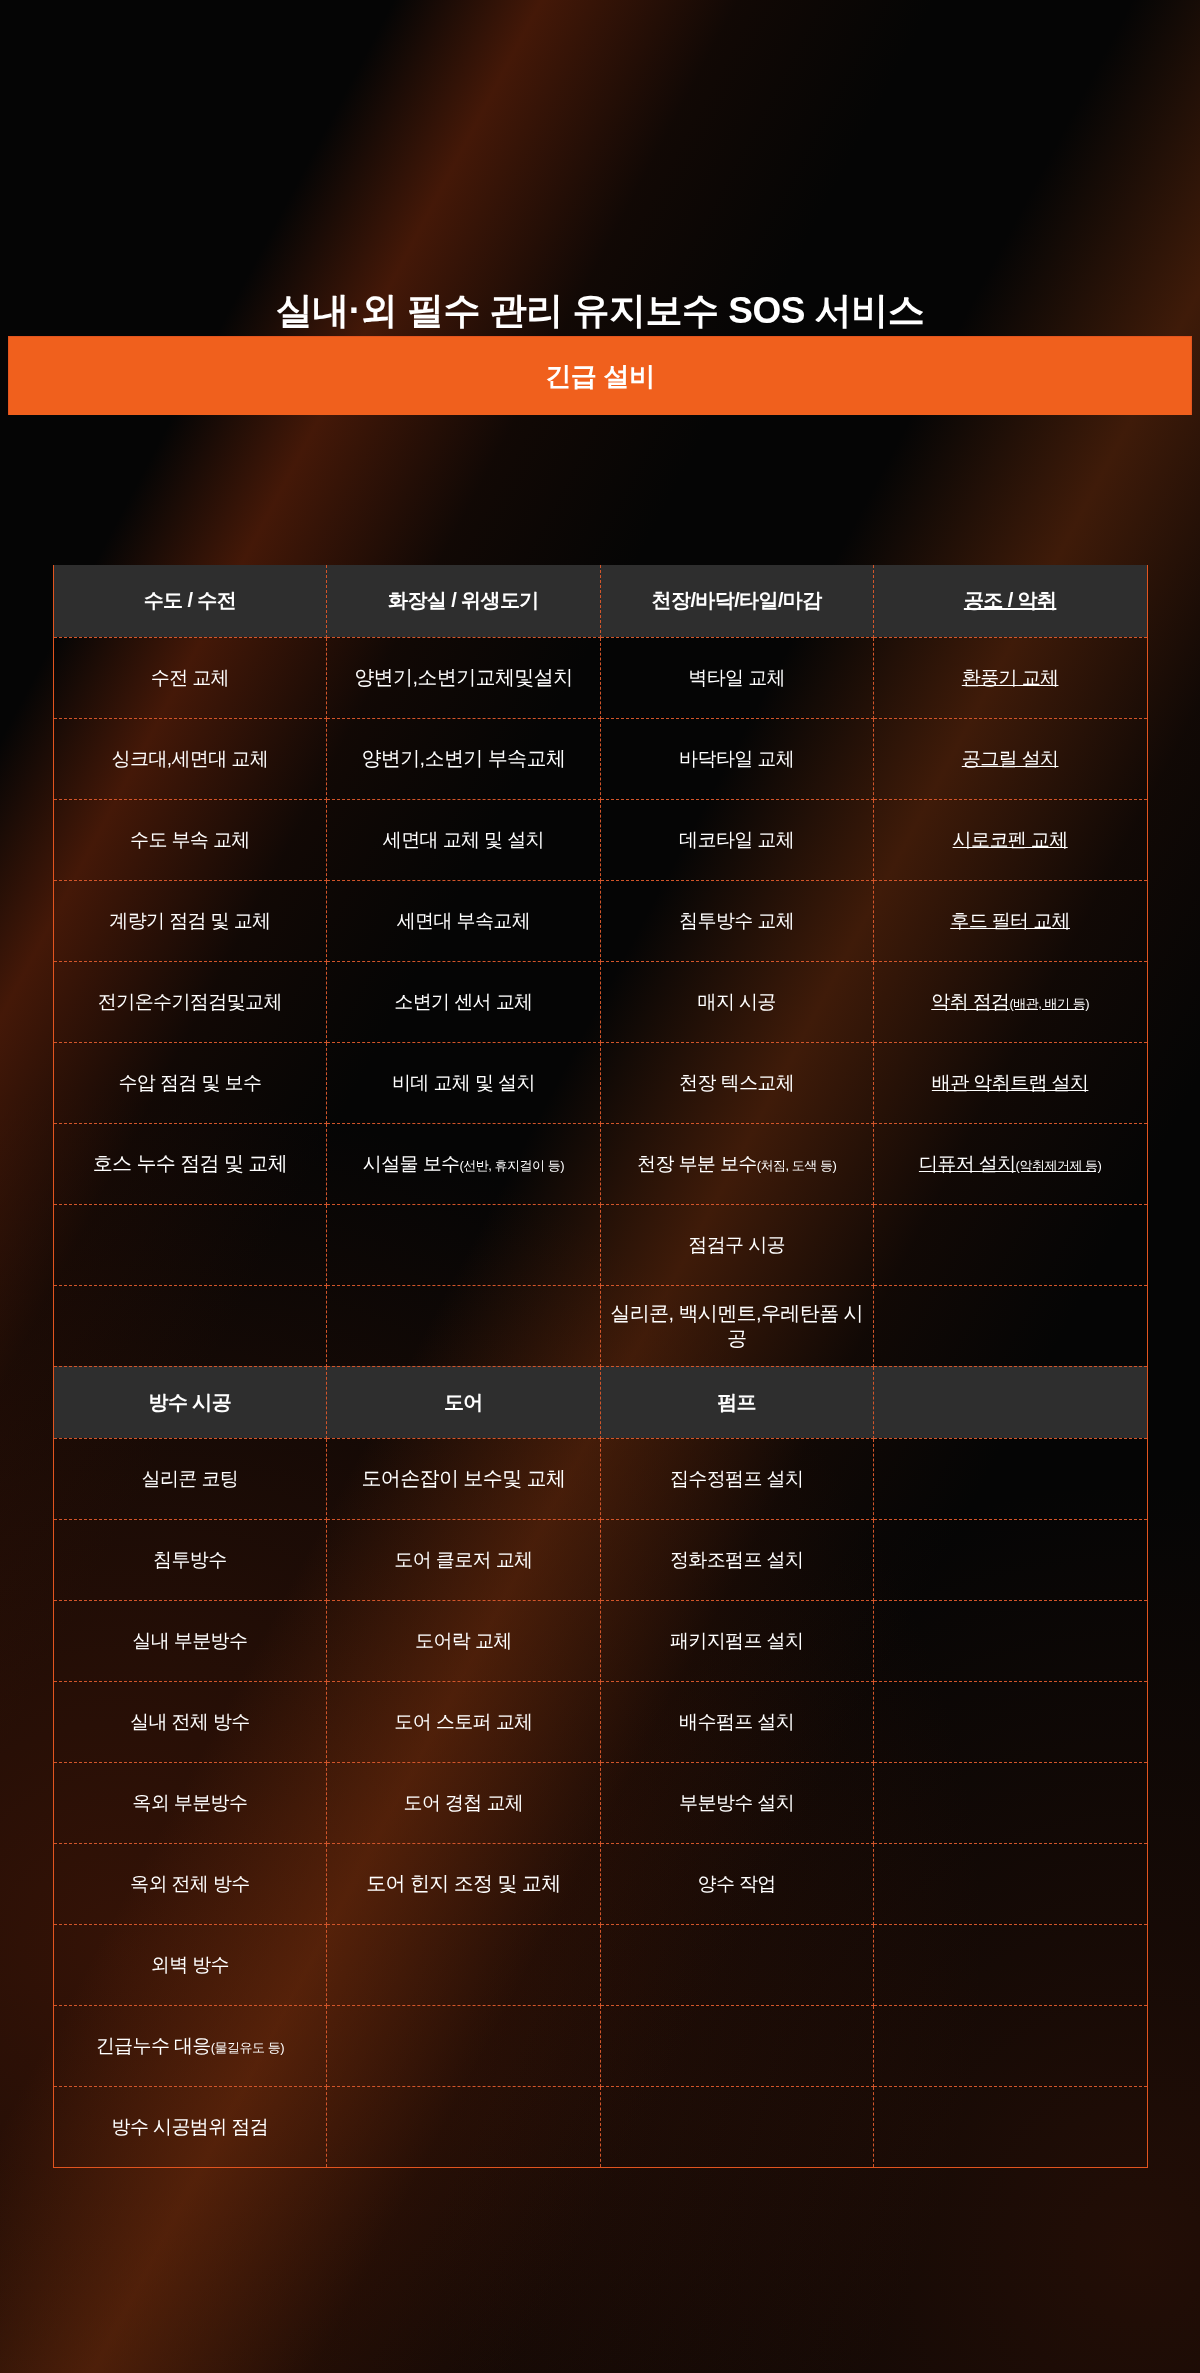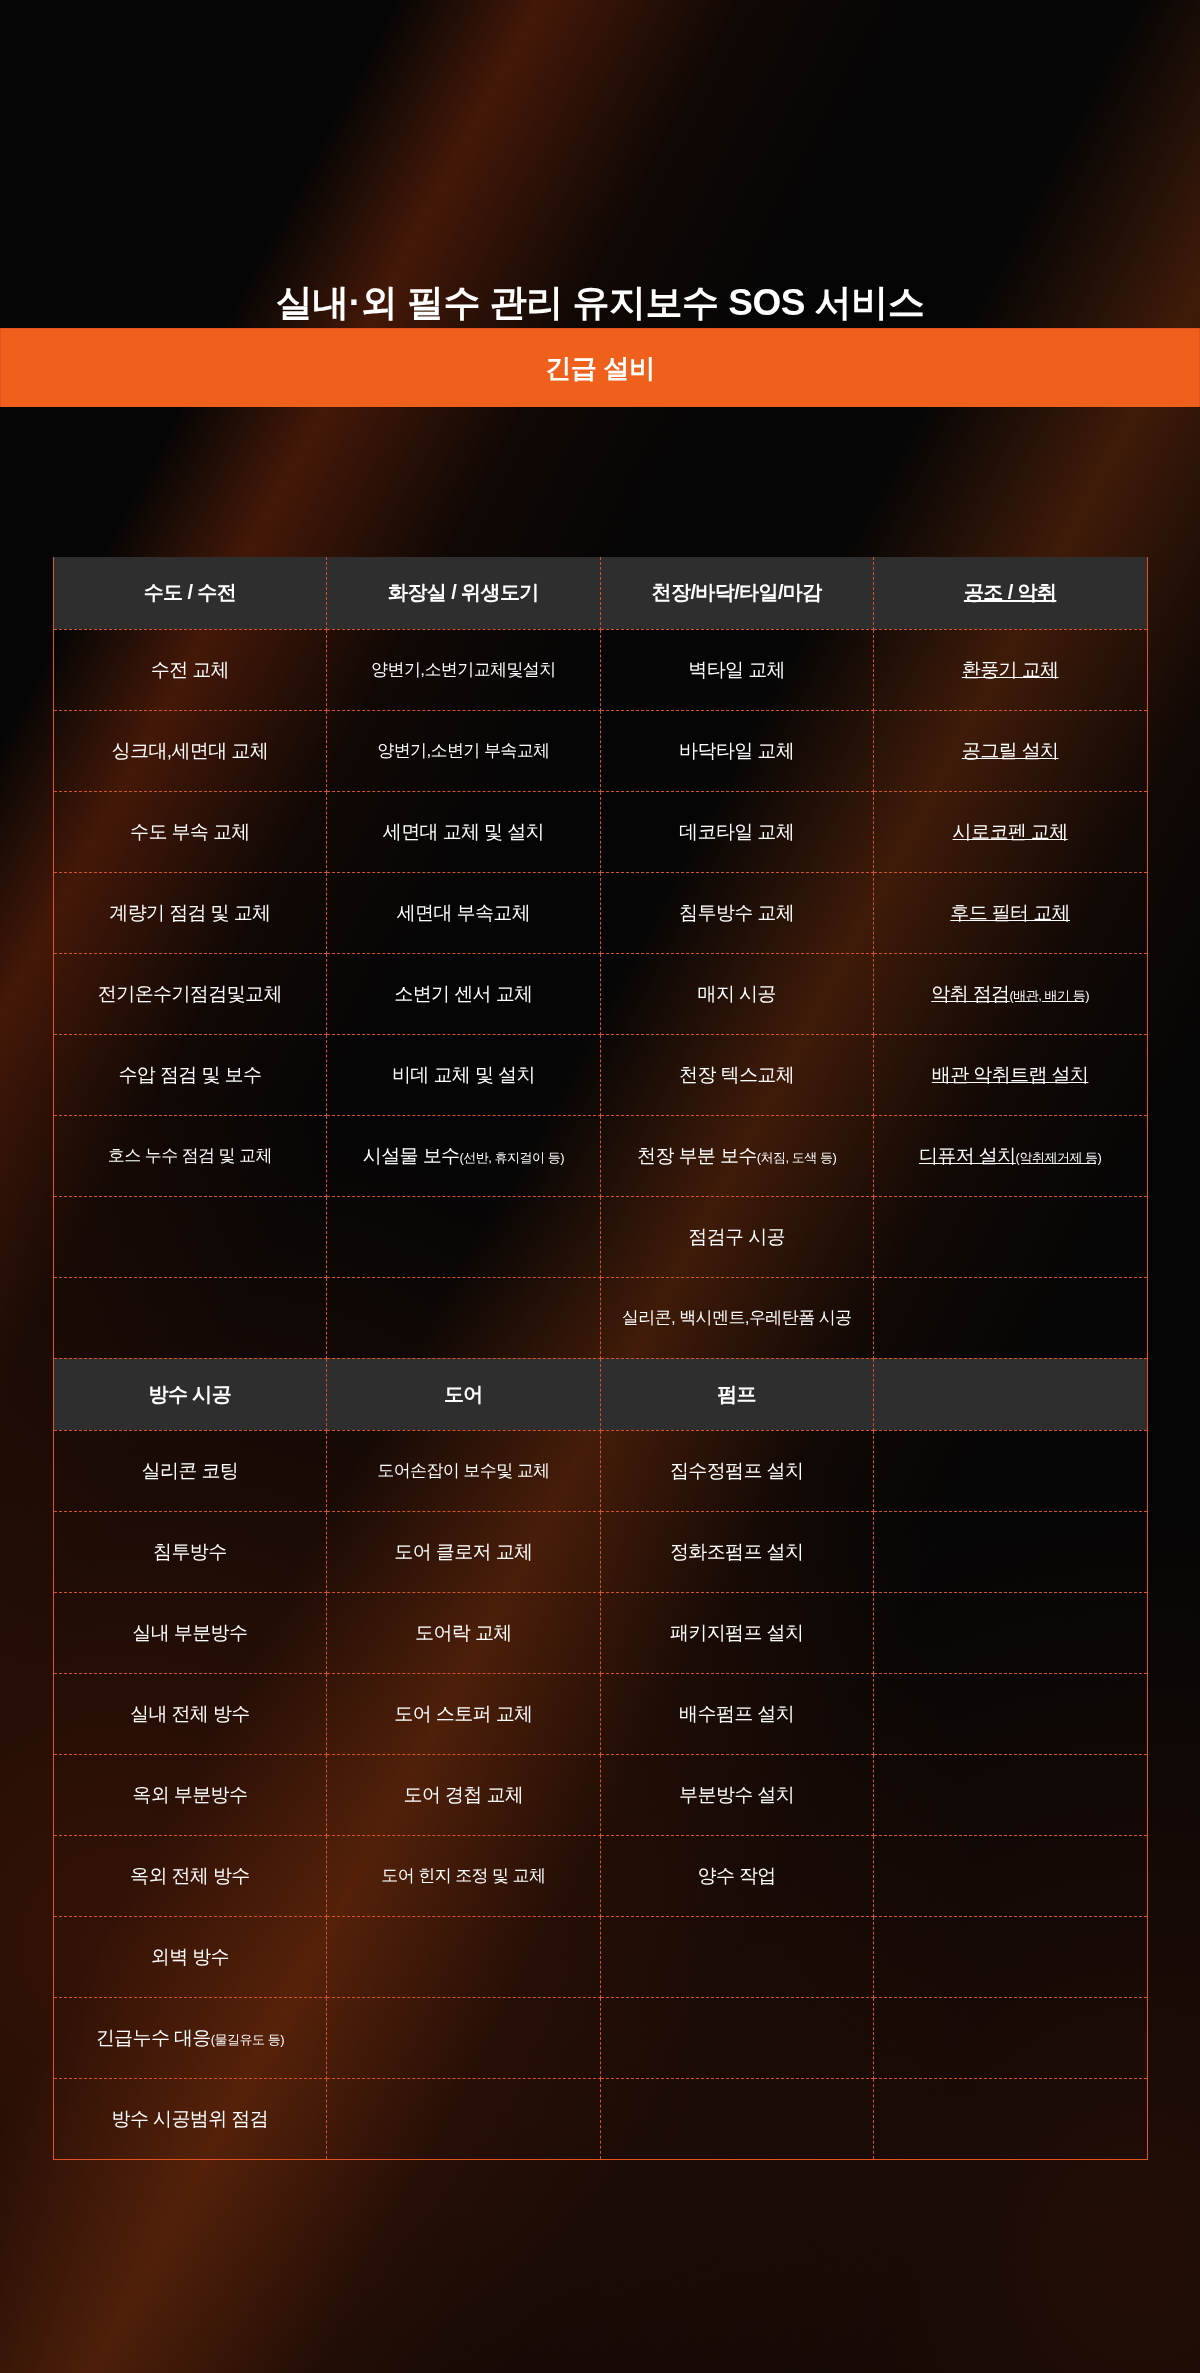--- a/index.html
+++ b/index.html
@@ -25,21 +25,21 @@
       linear-gradient(118deg, rgba(0,0,0,0) 0%, rgba(0,0,0,0) 46%, rgba(150,60,15,0.40) 55%, rgba(70,25,6,0.18) 64%, rgba(0,0,0,0) 72%),
       radial-gradient(120% 60% at 10% 82%, rgba(110,35,8,0.45) 0%, rgba(0,0,0,0) 60%),
       radial-gradient(90% 50% at 95% 95%, rgba(90,30,8,0.35) 0%, rgba(0,0,0,0) 65%),
       #050505;
     z-index: 0;
   }
   .page {
     position: relative;
     z-index: 1;
     width: 1200px;
-    padding: 0;
+    padding: 8px;
   }
   .title-wrap {
     padding-top: 278px;
     text-align: center;
   }
   .page-title {
     font-size: 37px;
     font-weight: 700;
     letter-spacing: -0.5px;
     color: #ffffff;
@@ -87,21 +87,21 @@
     font-weight: 700;
     font-size: 20px;
     height: 72px;
     border-bottom: 1px dashed #d2552a;
   }
   tr.head-row td.empty-head {
     background: #2e2e2e;
   }
   td.blank { }
   td.small {
-    font-size: 17px;
+    font-size: 20px;
   }
   .sub {
     font-size: 13px;
     letter-spacing: -0.5px;
   }
   tr:last-child td { border-bottom: none; }
 </style>
 </head>
 <body>
 

